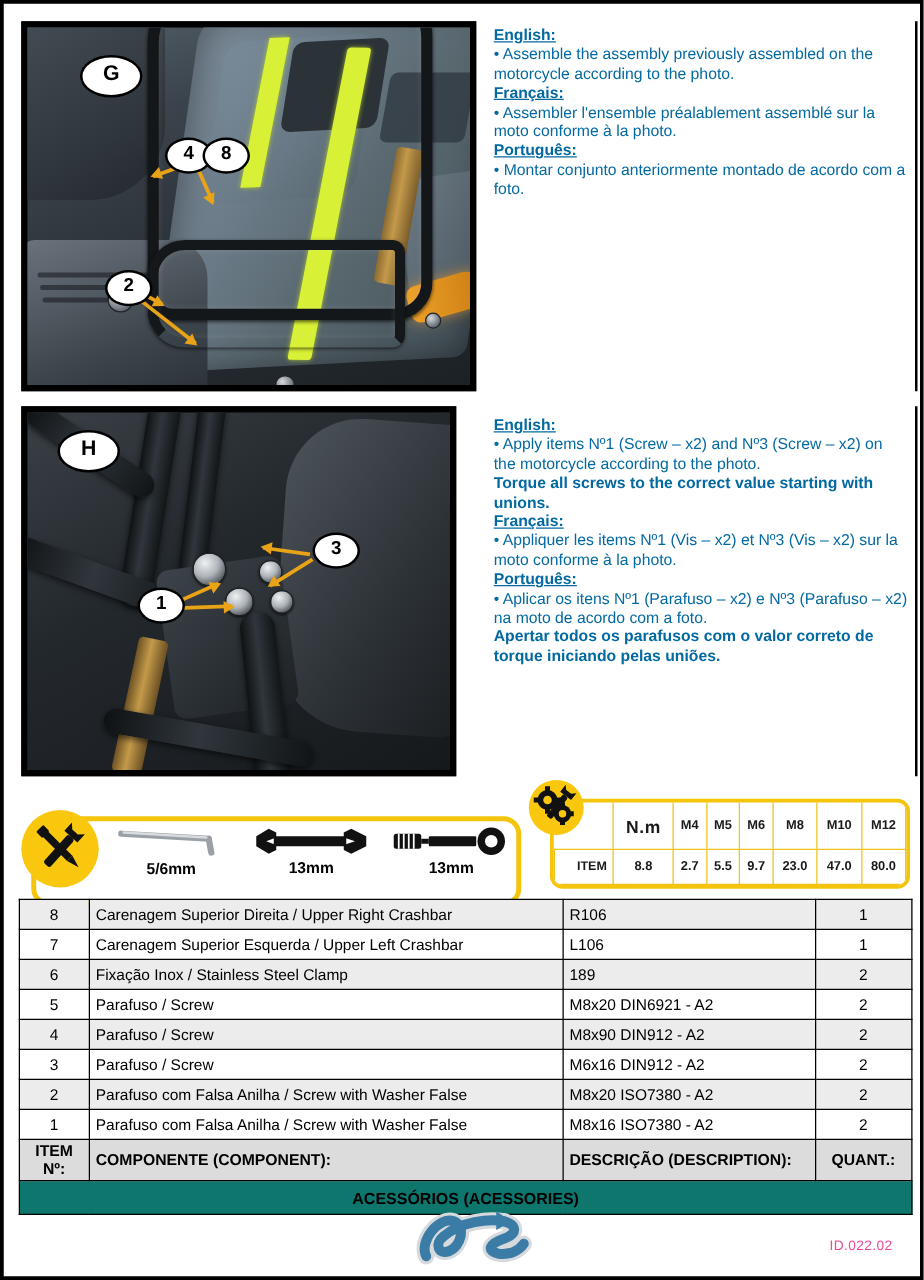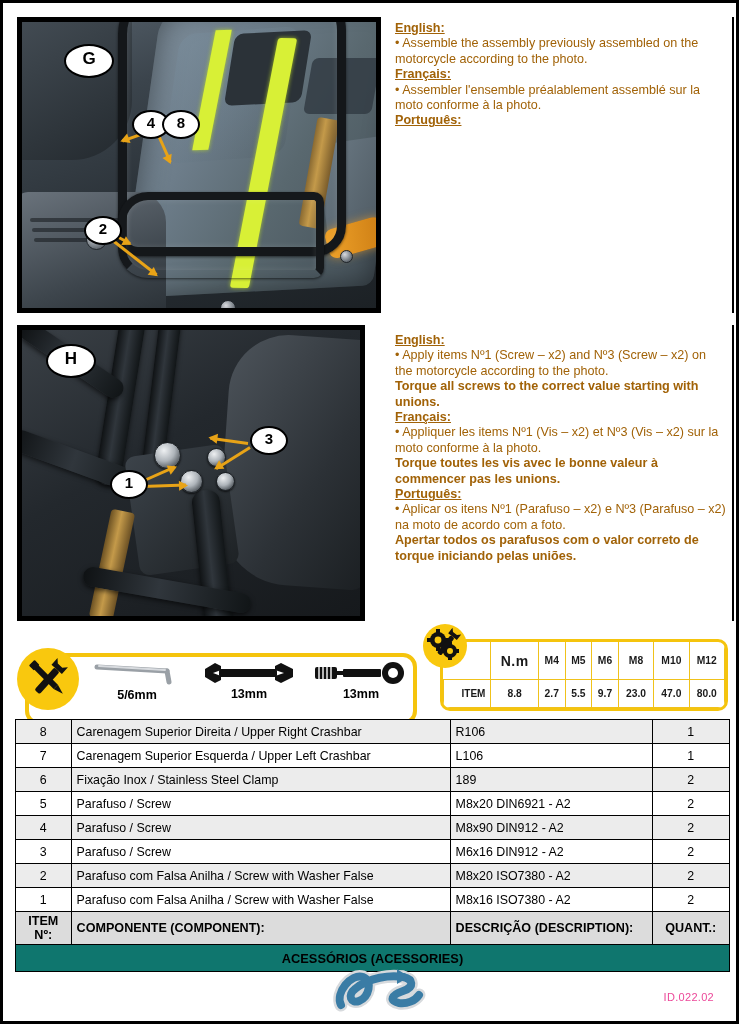--- a/index.html
+++ b/index.html
@@ -194,21 +194,21 @@
     border-bottom: 5px solid transparent;
     transform: translateY(-50%);
   }
 
   
   .text-block {
     position: absolute;
     box-sizing: border-box;
     font-size: 12.6px;
     line-height: 15.4px;
-    color: #a16207;
+    color: #0369a1;
   }
   #text-g { left: 392px; top: 18px;  width: 332px; }
   #text-h { left: 392px; top: 330px; width: 332px; }
   .lang-head {
     font-weight: bold;
     text-decoration: underline;
     margin: 0;
   }
   .lang-body { margin: 0; }
   .lang-body.bold { font-weight: bold; }
@@ -370,20 +370,21 @@
       <div class="arrow" style="left:92px; top:218px; width:54px; transform: rotate(38deg);"></div>
     </div>
   </div>
 
   <div class="text-block" id="text-g">
     <p class="lang-head">English:</p>
     <p class="lang-body">• Assemble the assembly previously assembled on the motorcycle according to the photo.</p>
     <p class="lang-head">Français:</p>
     <p class="lang-body">• Assembler l'ensemble préalablement assemblé sur la moto conforme à la photo.</p>
     <p class="lang-head">Português:</p>
+    <p class="lang-body">• Montar conjunto anteriormente montado de acordo com a foto.</p>
   </div>
   <div class="vline" style="top:14px; height:296px;"></div>
 
   <div class="photo-panel" id="photo-h">
     <div class="photo-inner">
       <div class="h-bg"></div>
       <div class="h-fender"></div>
       <div class="h-tube" style="left:86px;  top:-24px; width:26px; height:180px; transform:rotate(9deg);"></div>
       <div class="h-tube" style="left:126px; top:-16px; width:22px; height:200px; transform:rotate(7deg);"></div>
       <div class="h-tube" style="left:-10px; top:20px;  width:120px; height:20px; transform:rotate(34deg);"></div>
@@ -408,21 +409,20 @@
       <div class="arrow" style="left:228px; top:116px; width:40px; transform: rotate(148deg);"></div>
     </div>
   </div>
 
   <div class="text-block" id="text-h">
     <p class="lang-head">English:</p>
     <p class="lang-body">• Apply items Nº1 (Screw – x2) and Nº3 (Screw – x2) on the motorcycle according to the photo.</p>
     <p class="lang-body bold">Torque all screws to the correct value starting with unions.</p>
     <p class="lang-head">Français:</p>
     <p class="lang-body">• Appliquer les items Nº1 (Vis – x2) et Nº3 (Vis – x2) sur la moto conforme à la photo.</p>
-    <p class="lang-body bold">Torque toutes les vis avec le bonne valeur à commencer pas les unions.</p>
     <p class="lang-head">Português:</p>
     <p class="lang-body">• Aplicar os itens Nº1 (Parafuso – x2) e Nº3 (Parafuso – x2) na moto de acordo com a foto.</p>
     <p class="lang-body bold">Apertar todos os parafusos com o valor correto de torque iniciando pelas uniões.</p>
   </div>
   <div class="vline" style="top:322px; height:296px;"></div>
 
   <div id="tools-bar">
 
     <div class="tool-item" style="left:62px; top:4px; width:92px;">
       <div class="tool-gfx">

